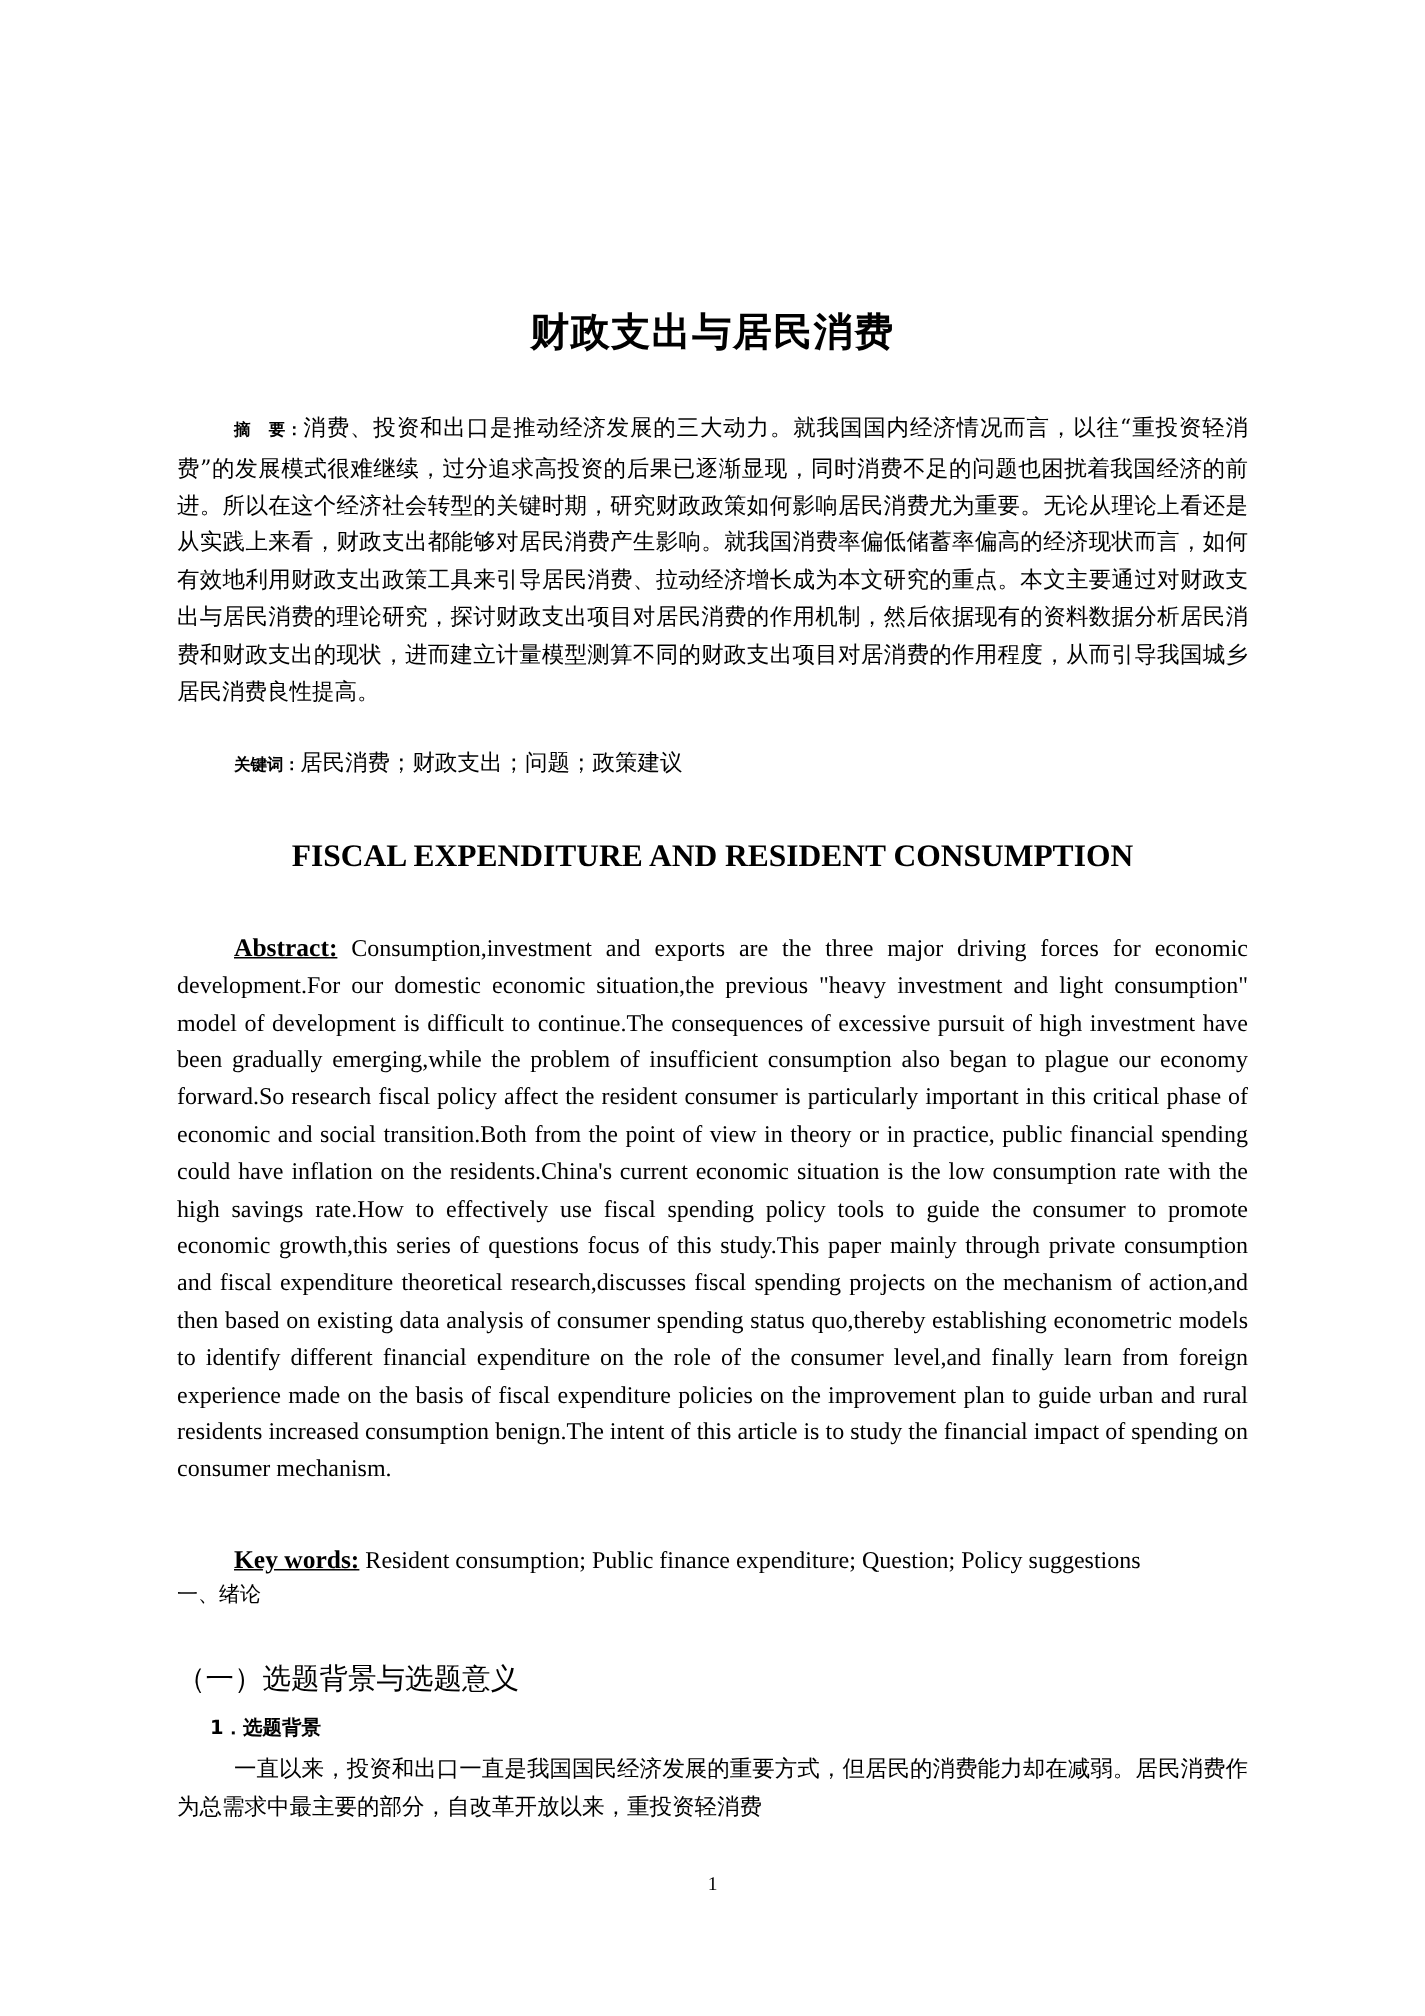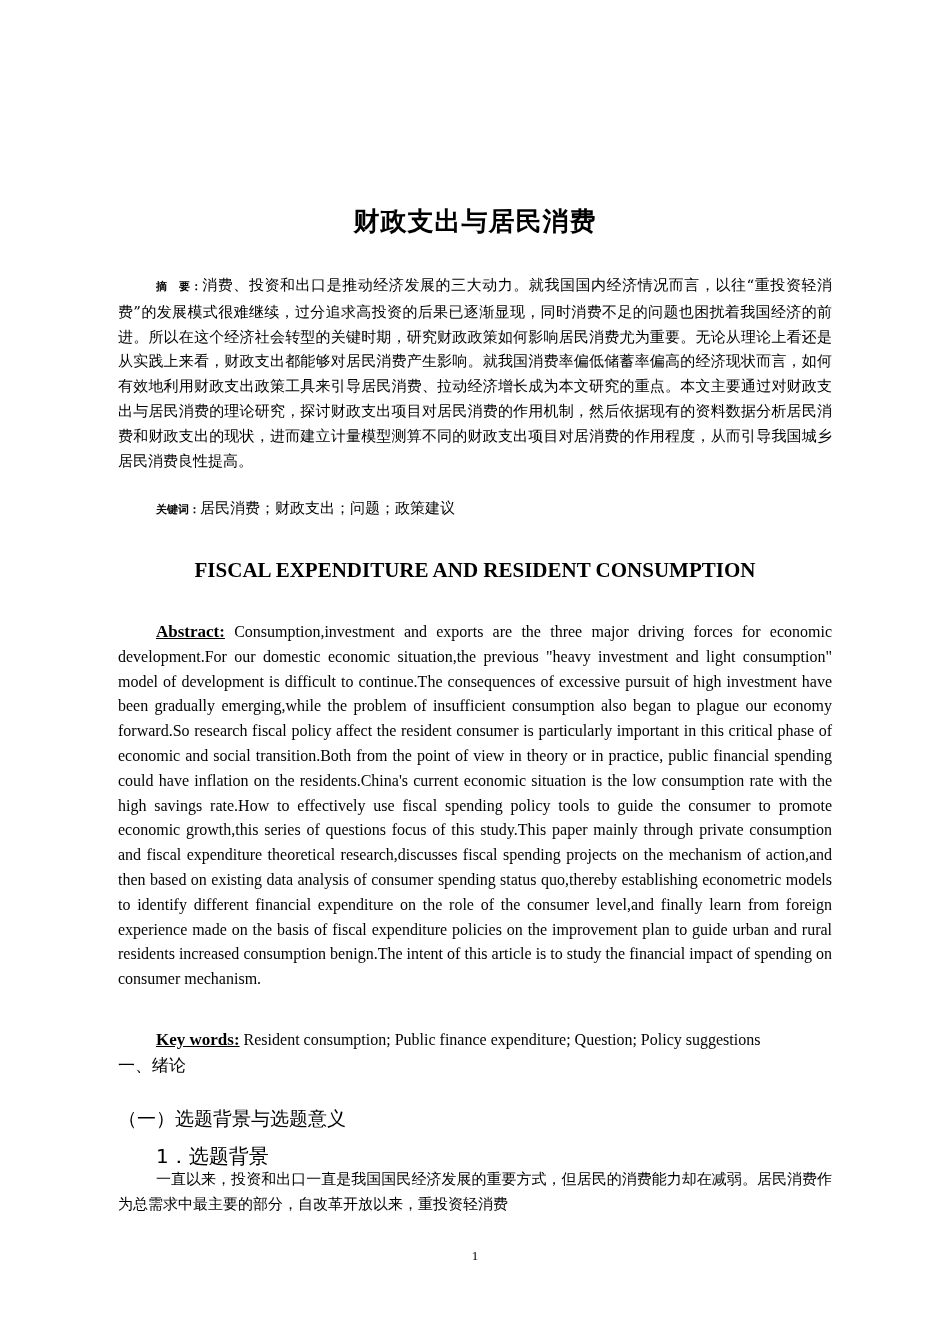--- a/index.html
+++ b/index.html
@@ -22,23 +22,23 @@
     position: absolute; left: 0; width: 950px; top: 558px; text-align: center;
     font-family: "Liberation Serif", serif; font-weight: bold; font-size: 21px;
   }
   .abstract-en { top: 620px; }
   .en-para {
     font-family: "Liberation Serif", serif; font-size: 16px; line-height: 24.8px;
     text-align: justify; margin: 0;
   }
   .en-label { font-weight: bold; font-size: 17px; text-decoration: underline; }
   .keywords-en { top: 994px; margin-top: 34px; }
-  .h1 { position: absolute; left: 118px; top: 1054px; font-family: "DejaVu Sans", sans-serif; font-size: 17px; }
+  .h1 { position: absolute; left: 118px; top: 1054px; font-family: "DejaVu Sans", sans-serif; font-size: 14px; }
   .h2 { position: absolute; left: 118px; top: 1106px; font-family: "DejaVu Sans", sans-serif; font-size: 19px; }
-  .h3 { position: absolute; left: 156px; top: 1143px; font-family: "DejaVu Sans", sans-serif; font-size: 20px; }
+  .h3 { position: absolute; left: 140px; top: 1143px; font-family: "DejaVu Sans", sans-serif; font-size: 13px; font-weight: bold; }
   .body-cn { top: 1167px; }
   .page-num { position: absolute; left: 0; width: 950px; top: 1248px; text-align: center; font-family: "Liberation Serif", serif; font-size: 13px; }
 </style>
 </head>
 <body>
 
 <div class="page">
 
   <div class="title-cn">财政支出与居民消费</div>
 

